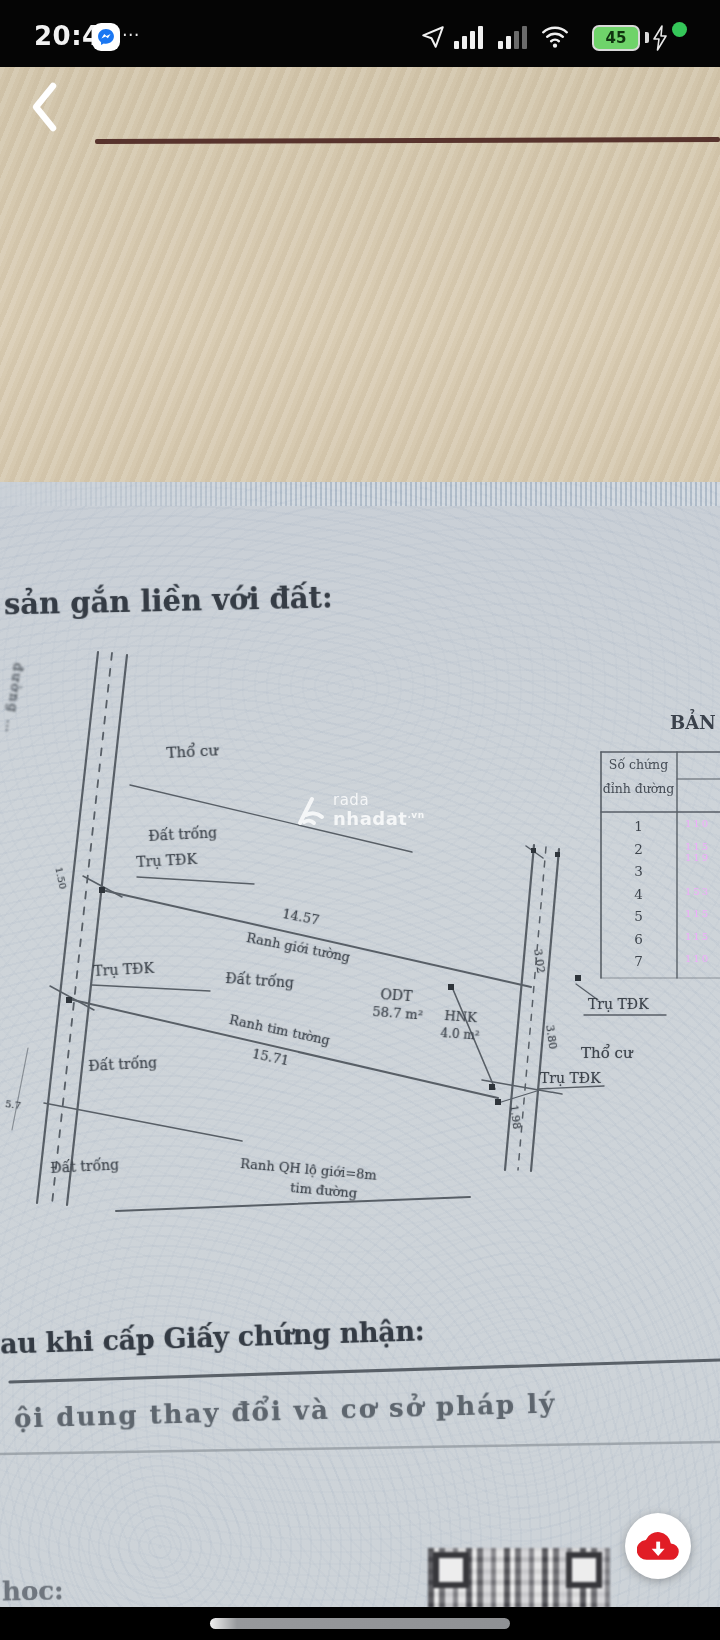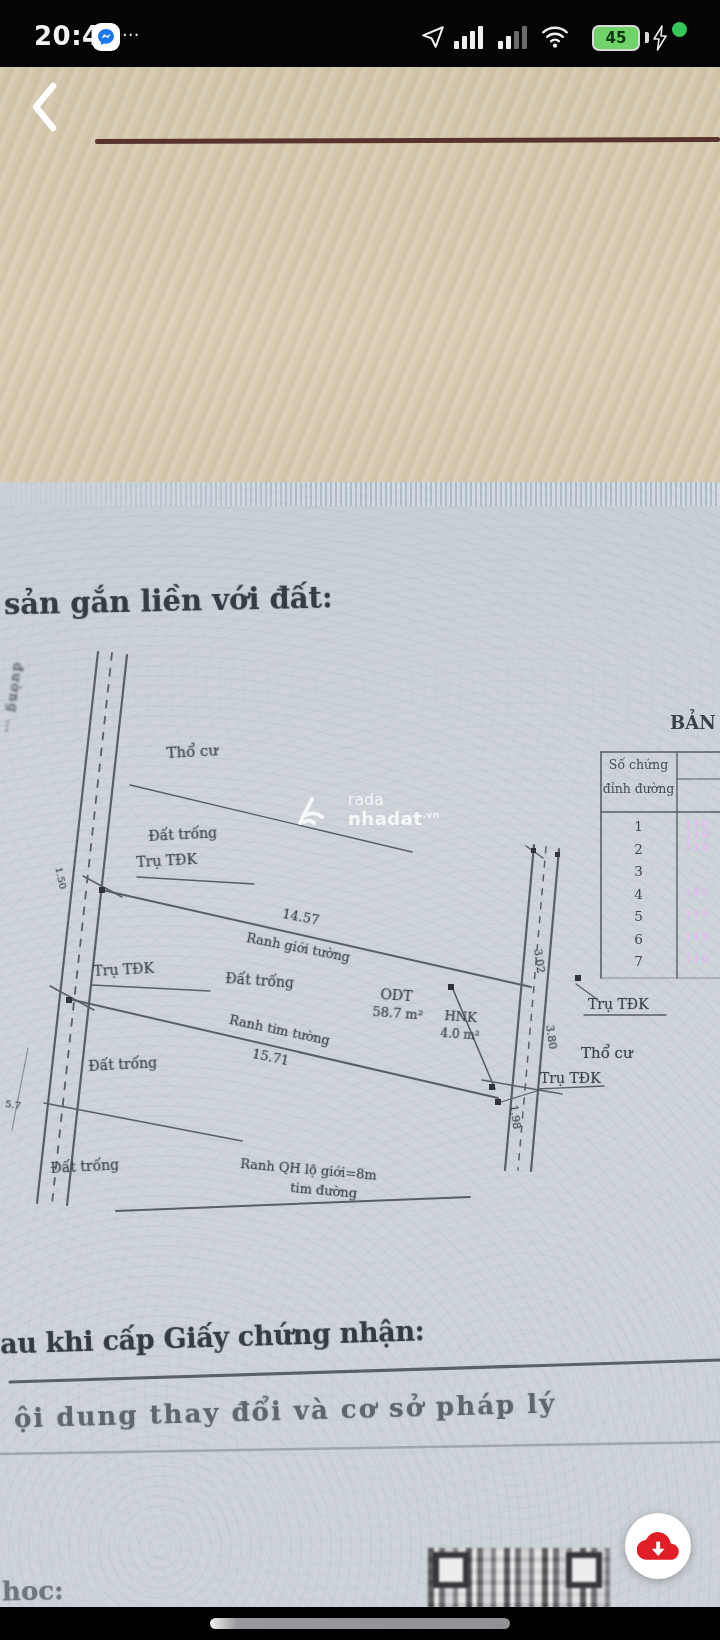--- a/index.html
+++ b/index.html
@@ -51,21 +51,21 @@
   
   .tbl-title{position:absolute;left:670px;top:712px;font-family:"DejaVu Serif",serif;font-weight:700;
              font-size:18px;color:#3a414b;filter:blur(.3px);}
   .tbl-h{position:absolute;left:600px;width:77px;text-align:center;font-family:"DejaVu Serif",serif;
          font-size:12.5px;color:#444b54;filter:blur(.35px);white-space:nowrap;}
   .tbl-n{position:absolute;left:600px;width:77px;text-align:center;font-family:"DejaVu Serif",serif;
          font-size:13.5px;color:#3d444c;filter:blur(.35px);}
   .tbl-v{position:absolute;left:685px;font-family:"DejaVu Serif",serif;font-size:10px;color:#f0abfc;
          filter:blur(.4px);letter-spacing:2px;}
   
-  .wm{position:absolute;left:292px;top:791px;display:flex;align-items:center;gap:18px;opacity:.8;}
+  .wm{position:absolute;left:292px;top:791px;display:flex;align-items:center;gap:3px;opacity:.8;}
   .wm-txt{color:#fff;font-family:"DejaVu Sans",sans-serif;line-height:1;}
   .wm-top{font-size:15px;letter-spacing:.5px;}
   .wm-bot{font-size:18px;font-weight:700;letter-spacing:.5px;margin-top:2px;}
   .wm-suf{font-size:9px;vertical-align:super;}
   
   .qr{position:absolute;left:428px;top:1548px;width:182px;height:60px;background:#d6d6d6;
       filter:blur(.9px) contrast(1.05);overflow:hidden;}
   .qr .v{position:absolute;inset:0;opacity:.75;background:repeating-linear-gradient(90deg,
       #38383d 0 6px,#e6e6e6 6px 11px,#55555a 11px 17px,#cfcfd2 17px 25px,#707075 25px 30px,#e0e0e0 30px 38px);}
   .qr .h{position:absolute;inset:0;opacity:.6;background:repeating-linear-gradient(0deg,
@@ -230,21 +230,21 @@
 
   <div>
     <div class="tbl-title">BẢN</div>
     <div class="tbl-h" style="top:757px">Số chứng</div>
     <div class="tbl-h" style="top:781px">đỉnh đường</div>
     <div class="tbl-n" style="top:818px">1</div>
     <div class="tbl-v" style="top:818px">110</div>
     <div class="tbl-n" style="top:841px">2</div>
     <div class="tbl-v" style="top:841px">115</div>
     <div class="tbl-n" style="top:863px">3</div>
-    <div class="tbl-v" style="top:829px">119</div>
+    <div class="tbl-v" style="top:852px">119</div>
     <div class="tbl-n" style="top:886px">4</div>
     <div class="tbl-v" style="top:886px">153</div>
     <div class="tbl-n" style="top:908px">5</div>
     <div class="tbl-v" style="top:908px">115</div>
     <div class="tbl-n" style="top:931px">6</div>
     <div class="tbl-v" style="top:931px">115</div>
     <div class="tbl-n" style="top:953px">7</div>
     <div class="tbl-v" style="top:953px">110</div>
   </div>
 

